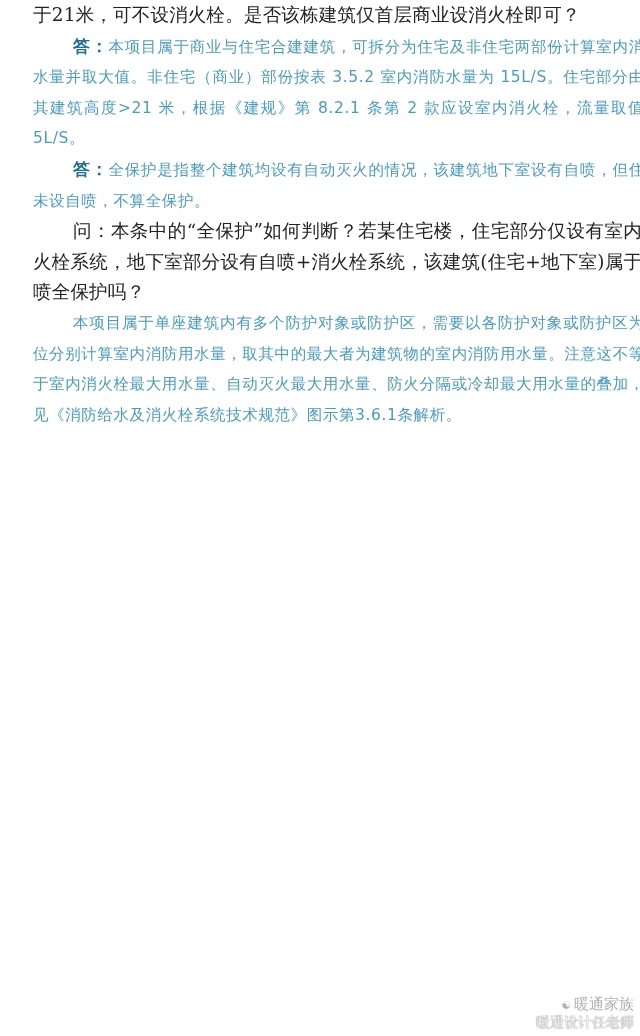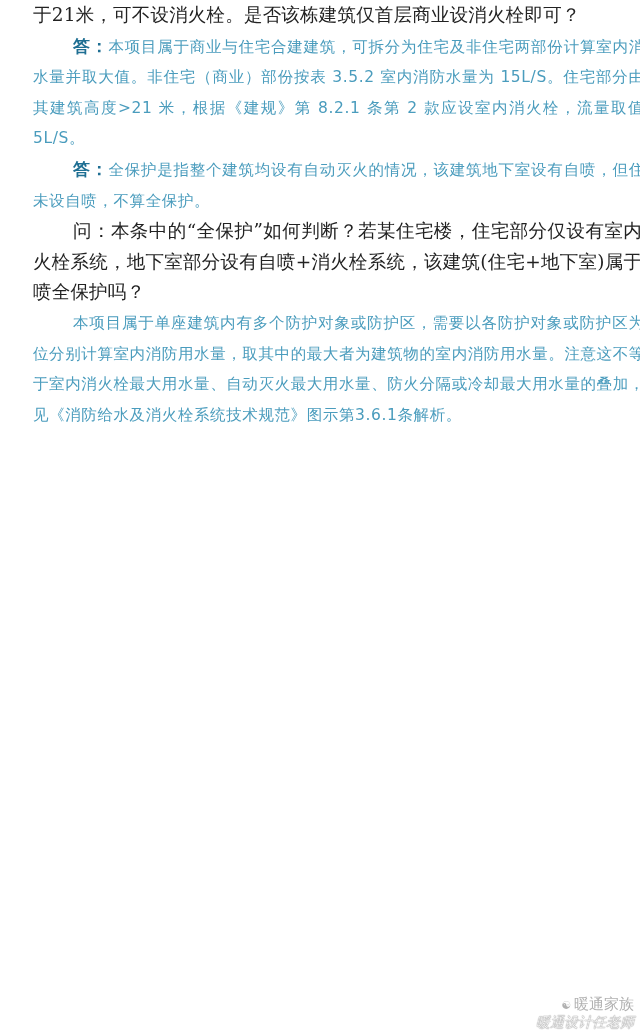--- a/index.html
+++ b/index.html
@@ -5,21 +5,21 @@
   html, body { margin: 0; padding: 0; background: #ffffff; }
   body { width: 640px; height: 1036px; overflow: hidden; position: relative; }
   .page { position: absolute; left: 0; top: 0; width: 640px; margin-left: 27px; }
   .para { margin: 0; padding: 0 6px; font-size: 18.5px; line-height: 30.6px; letter-spacing: 0.2px; text-align: justify; }
   .q { color: #222222; font-family: "DejaVu Serif", "Liberation Serif", serif; }
   .a { color: #4a9cbd; font-family: "DejaVu Sans", "Liberation Sans", sans-serif; font-size: 15.5px; letter-spacing: 0.6px; }
   .indent { text-indent: 40px; }
   .lbl { color: #1f6f93; font-weight: bold; font-size: 17px; }
   .wm { position: absolute; right: 6px; bottom: 6px; text-align: right; color: rgba(150,150,150,0.75); font-family: "DejaVu Sans", sans-serif; line-height: 16px; }
   .wm .l1 { font-size: 15px; }
-  .wm .l2 { font-size: 14px; color: rgba(255,255,255,0.9); text-shadow: 0 0 1px #888, 0 0 1px #888; font-style: italic; }
+  .wm .l2 { font-size: 14px; color: rgba(255,255,255,0.9); text-shadow: 0 0 1px #888, 0 0 1px #888; }
   .wm .ico { font-size: 11px; margin-right: 3px; }
 </style>
 </head>
 <body>
 
 <div class="page">
   <p class="para q">于21米，可不设消火栓。是否该栋建筑仅首层商业设消火栓即可？</p>
   <p class="para a indent"><span class="lbl">答：</span><span>本项目属于商业与住宅合建建筑，可拆分为住宅及非住宅两部份计算室内消防水量并取大值。非住宅（商业）部份按表 3.5.2 室内消防水量为 15L/S。住宅部分由于其建筑高度&gt;21 米，根据《建规》第 8.2.1 条第 2 款应设室内消火栓，流量取值为 5L/S。</span></p>
   <p class="para a indent"><span class="lbl">答：</span><span>全保护是指整个建筑均设有自动灭火的情况，该建筑地下室设有自喷，但住宅未设自喷，不算全保护。</span></p>
   <p class="para q indent">问：本条中的“全保护”如何判断？若某住宅楼，住宅部分仅设有室内消火栓系统，地下室部分设有自喷+消火栓系统，该建筑(住宅+地下室)属于自喷全保护吗？</p>

